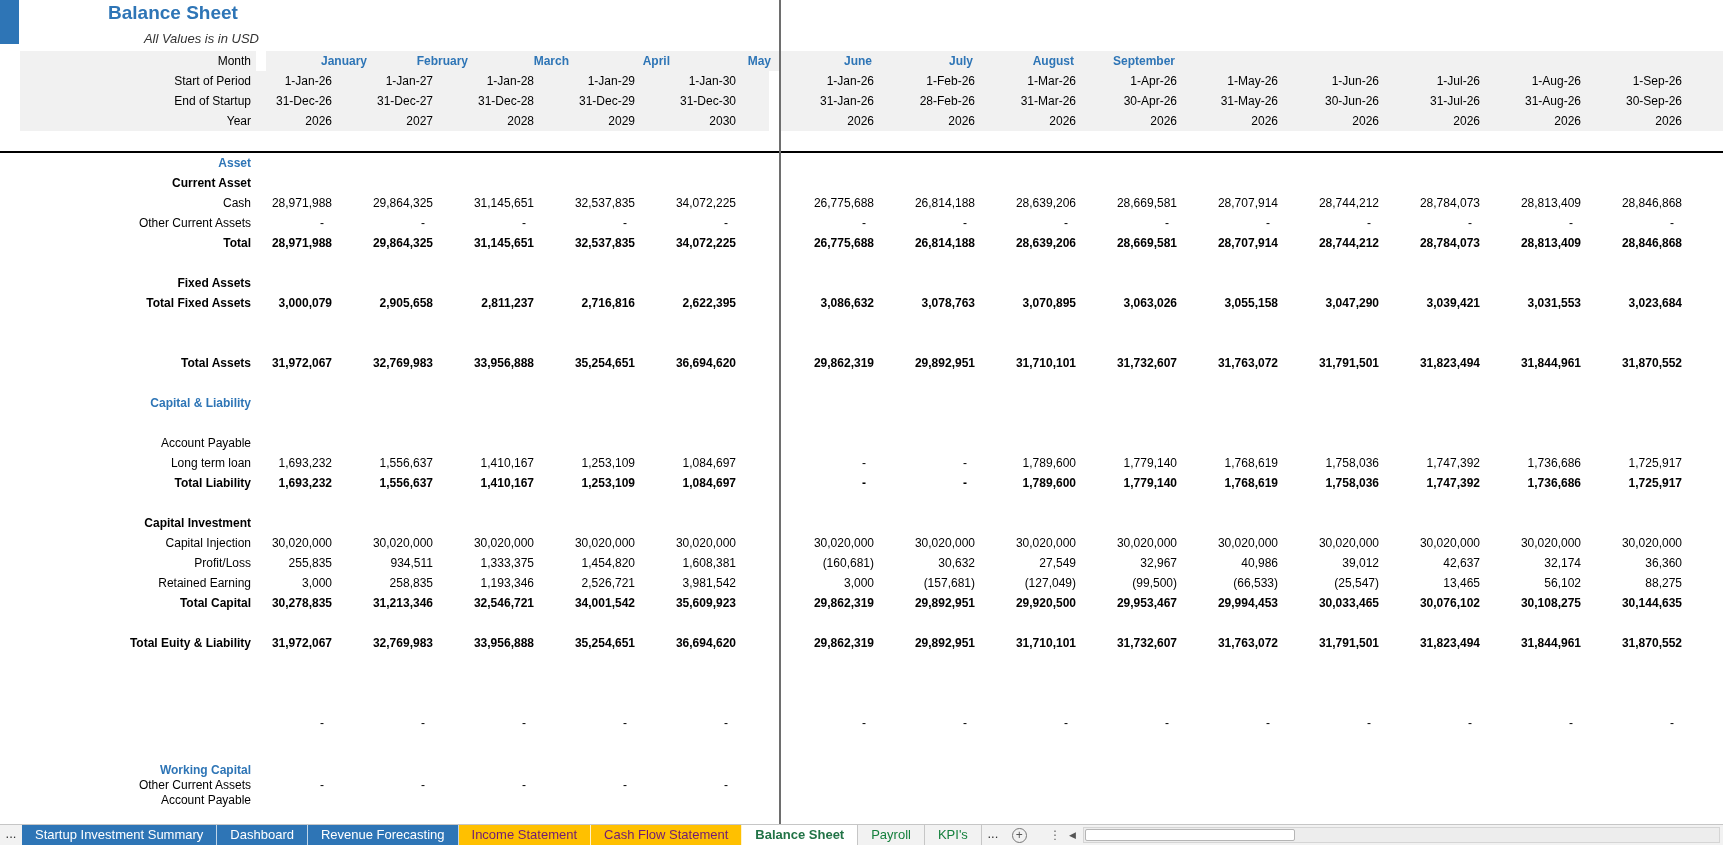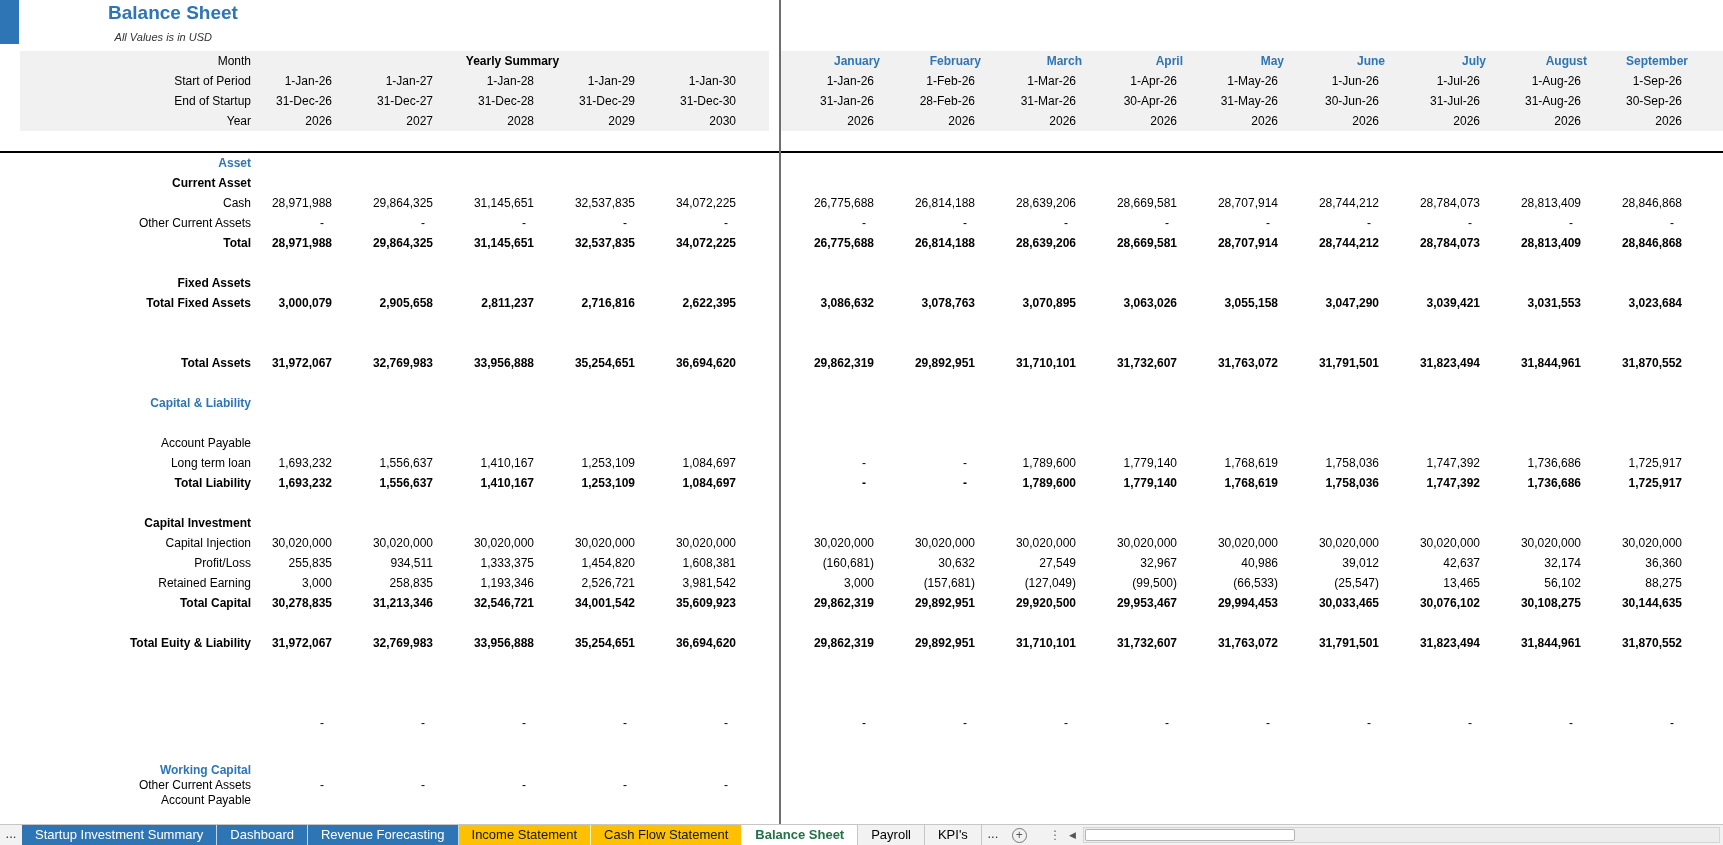--- a/index.html
+++ b/index.html
@@ -1,22 +1,22 @@
 <!DOCTYPE html>
 <html style="--accent: #2E75B6; --tab-blue: #2E75B6; --tab-yellow: #FFC000; --active-green: #217346; --header-bg: #F1F1F1;"><head>
 <meta charset="utf-8">
 <style>
   * { margin:0; padding:0; box-sizing:border-box; }
   html,body { background:#fff; }
   .screen { position:relative; width:1723px; height:845px; background:#fff; overflow:hidden;
             font-family:"Liberation Sans", sans-serif; font-size:12px; color:#000; }
   .corner-accent { position:absolute; left:0; top:0; width:19px; height:44px; background:var(--tab-blue); }
   .title { position:absolute; left:108px; top:2px; font-size:19px; font-weight:bold; color:var(--accent); }
-  .subtitle { position:absolute; left:20px; top:31px; width:192px; text-align:right; font-style:italic;
-              font-size:11px; color:#333; }
+  .subtitle { position:absolute; left:20px; top:31px; width:239px; text-align:right; font-style:italic;
+              font-size:13px; color:#333; }
 
   .header-block { position:absolute; left:20px; top:51px; }
   .hrow { display:flex; height:20px; line-height:20px; background:var(--header-bg); }
   .hrow .gap { background:#fff; }
   .header-underline { position:absolute; left:0; top:151px; width:1723px; height:2px; background:#000; }
 
   .body-block { position:absolute; left:20px; top:153px; height:671px; overflow:hidden; }
   .brow { display:flex; height:20px; line-height:20px; background:transparent; }
   .brow.short, .hide { }
   .short { height:15px !important; line-height:15px !important; }
@@ -39,43 +39,42 @@
   .brow.true .cell { text-align:center; padding-right:0;margin-top:28px; }
 
   .pane-divider { position:absolute; left:779px; top:0; width:2px; height:824px; background:#6e6e6e; }
 
   .tabbar { position:absolute; left:0; top:824px; width:1723px; height:21px; background:#F2F2F2;
             border-top:1px solid #C6C6C6; display:flex; align-items:stretch; font-size:13px; overflow:hidden; }
   .tab-overflow { width:22px; text-align:center; line-height:18px; color:#333; }
   .tabs { display:flex; }
   .tab { padding:0 13px; line-height:20px; white-space:nowrap; cursor:default; }
   .tab.blue { background:var(--tab-blue); color:#fff; border-right:1px solid rgba(255,255,255,.7); }
-  .tab.yellow { background:var(--tab-yellow); color:#0f172a; border-right:1px solid rgba(255,255,255,.8); }
+  .tab.yellow { background:var(--tab-yellow); color:#701a75; border-right:1px solid rgba(255,255,255,.8); }
   .tab.active { background:#fff; color:var(--active-green); font-weight:bold; border-right:1px solid #C6C6C6; }
-  .tab.plain { background:#F2F2F2; color:#000000; border-right:1px solid #C6C6C6; }
+  .tab.plain { background:#F2F2F2; color:#15803d; border-right:1px solid #C6C6C6; }
   .add-sheet { width:15px; height:15px; border:1px solid #777; border-radius:50%; margin:3px 6px 0 8px;
                line-height:12px; text-align:center; font-size:12px; color:#555; }
   .tab-menu { margin:0 6px 0 16px; color:#666; line-height:20px; font-size:12px; }
   .scroll-left-arrow { color:#555; font-size:9px; line-height:21px; margin:0 5px 0 2px; }
   .hscroll-track { flex:1; margin:2px 3px 2px 2px; background:#EDEDED; border:1px solid #D5D5D5; position:relative; }
   .hscroll-thumb { position:absolute; left:1px; top:1px; bottom:1px; width:210px; background:#fff;
                    border:1px solid #B5B5B5; border-radius:2px; }
 </style>
 </head>
 <body>
 
 <div class="screen">
   <div class="corner-accent"></div>
   <div class="title">Balance Sheet</div>
   <div class="subtitle">All Values is in USD</div>
 
   <div class="header-block" id="header-rows">
       <div class="hrow">
         <div class="lcell">Month</div>
-        <div class="ymerge">Yearly Summary</div>
         <div class="gap"></div>
         <div class="cell m mname">January</div>
         <div class="cell m mname">February</div>
         <div class="cell m mname">March</div>
         <div class="cell m mname">April</div>
         <div class="cell m mname">May</div>
         <div class="cell m mname">June</div>
         <div class="cell m mname">July</div>
         <div class="cell m mname">August</div>
         <div class="cell m mname">September</div>

